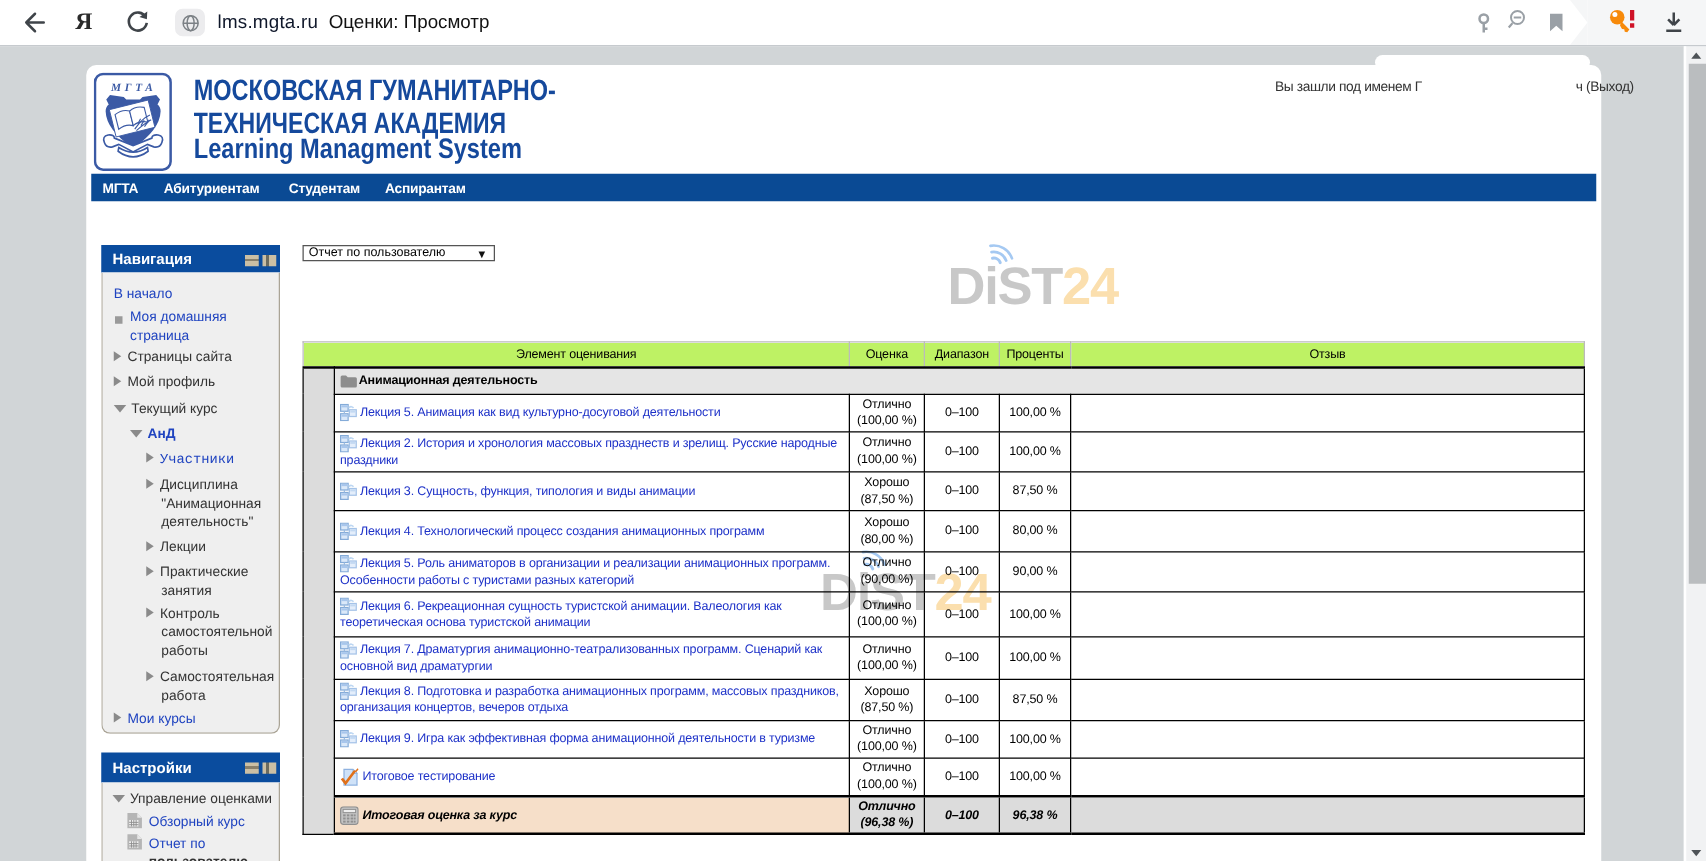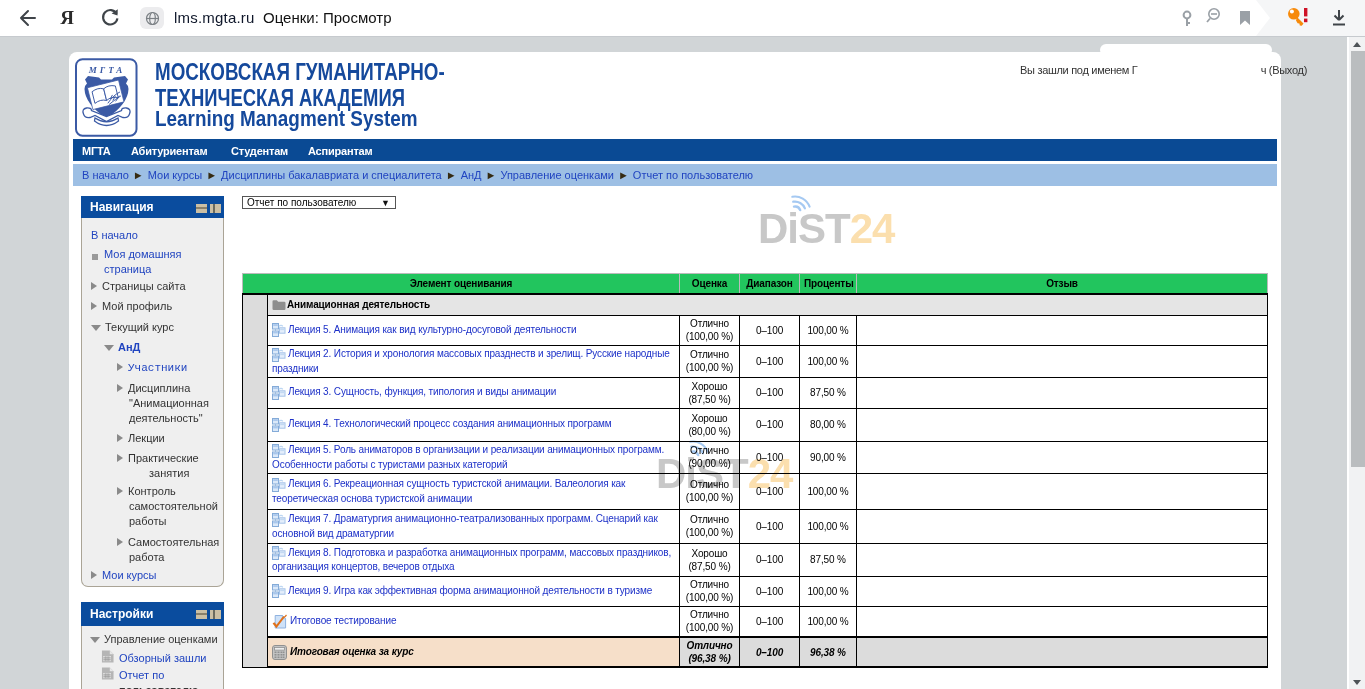--- a/index.html
+++ b/index.html
@@ -60,21 +60,21 @@
 #mainhead{position:absolute;left:461px;top:170px;font-size:16px;letter-spacing:0.5px;font-weight:bold;color:#111;}
 
 .wm{position:absolute;font-weight:bold;font-size:42px;letter-spacing:-1px;mix-blend-mode:multiply;pointer-events:none;}
 .wm .g{color:#c8c8c8;}
 .wm .o{color:#fbdfae;}
 .wm svg{position:absolute;}
 
 #gtable{position:absolute;left:173px;top:221px;}
 table.grades{border-collapse:collapse;table-layout:fixed;width:1025px;font-size:10px;letter-spacing:-0.13px;line-height:13px;}
 table.grades td,table.grades th{border:1px solid #000;padding:1px 4px;vertical-align:middle;overflow:hidden;}
-tr.hdr th{background:#22c55e;border:1px solid #bbb;border-bottom:2.5px solid #000;font-weight:bold;color:#000;height:17px;}
+tr.hdr th{background:#bef264;border:1px solid #bbb;border-bottom:2.5px solid #000;font-weight:normal;color:#000;height:17px;}
 td.lvl{background:#dcdcdc;border-bottom:2px solid #000;}
 td.cat{background:#e5e5e5;font-weight:bold;border-bottom:2px solid #000;}
 td.item{text-align:left;line-height:13px;padding:1px 2px;}
 td.c{text-align:center;color:#000;white-space:nowrap;padding:1px 0;}
 tr.tot td{background:#dcdcdc;font-weight:bold;font-style:italic;border-top:2.5px solid #000;border-bottom:2px solid #000;}
 tr.tot td.cat2{background:#f6dfc9;}
 table.grades a{color:#1d31c8;text-decoration:none;}
 .micon{display:inline-block;vertical-align:middle;margin-right:1px;}
 </style>
 </head>
@@ -151,61 +151,56 @@
     <div id="loggedin">
         <span style="float:left">Вы зашли под именем Г</span>
         <span style="float:right">ч (Выход)</span>
       </div>
     <div id="navbar">
       <span style="left:9px">МГТА</span>
       <span style="left:58px">Абитуриентам</span>
       <span style="left:158px">Студентам</span>
       <span style="left:235px">Аспирантам</span>
     </div>
-    <div id="crumb">
-        <div class="in">
-      <a>В начало</a><span class="sep">►</span><a>Мои курсы</a><span class="sep">►</span><a>Дисциплины бакалавриата и специалитета</a><span class="sep">►</span><a>АнД</a><span class="sep">►</span><a>Управление оценками</a><span class="sep">►</span><a>Отчет по пользователю</a>
-    </div>
-      </div>
 
     <div class="block" id="blk-nav">
       <div class="bhead">Навигация<span class="bico i1"></span><span class="bico i2"></span></div>
       <div class="bbody" id="navbody" style="position:relative;">
         <div style="position:absolute;left:9px;top:10px;"><a>В начало</a></div>
         <div style="position:absolute;left:10px;top:31px;"><span class="sqb"></span></div>
         <div style="position:absolute;left:22px;top:29px;"><a>Моя домашняя<br>страница</a></div>
         <div style="position:absolute;left:9px;top:61px;"><span class="tri"></span>Страницы сайта</div>
         <div style="position:absolute;left:9px;top:81px;"><span class="tri"></span>Мой профиль</div>
         <div style="position:absolute;left:9px;top:102px;"><span class="trid" style="margin-top:3px;"></span>Текущий курс</div>
         <div style="position:absolute;left:22px;top:122px;"><span class="trid" style="margin-top:3px;"></span><a style="font-weight:bold;">АнД</a></div>
         <div style="position:absolute;left:35px;top:143px;font-family:Liberation Mono, monospace;"><span class="tri"></span><a>Участники</a></div>
         <div style="position:absolute;left:35px;top:163px;"><span class="tri"></span>Дисциплина</div>
         <div style="position:absolute;left:47px;top:178px;">"Анимационная<br>деятельность"</div>
         <div style="position:absolute;left:35px;top:213px;"><span class="tri"></span>Лекции</div>
         <div style="position:absolute;left:35px;top:233px;"><span class="tri"></span>Практические</div>
-        <div style="position:absolute;left:47px;top:248px;margin-left:20px;">занятия</div>
+        <div style="position:absolute;left:47px;top:248px;">занятия</div>
         <div style="position:absolute;left:35px;top:266px;"><span class="tri"></span>Контроль</div>
         <div style="position:absolute;left:47px;top:281px;">самостоятельной<br>работы</div>
         <div style="position:absolute;left:35px;top:317px;"><span class="tri"></span>Самостоятельная</div>
         <div style="position:absolute;left:47px;top:332px;">работа</div>
         <div style="position:absolute;left:9px;top:350px;"><span class="tri"></span><a>Мои курсы</a></div>
       </div>
     </div>
 
     <div class="block" id="blk-set">
       <div class="bhead">Настройки<span class="bico i1"></span><span class="bico i2"></span></div>
       <div class="bbody" id="setbody" style="position:relative;">
         <div style="position:absolute;left:8px;top:6px;"><span class="trid" style="margin-top:3px;"></span>Управление оценками</div>
         <div style="position:absolute;left:19px;top:24px;"><svg width="13" height="13" viewBox="0 0 14 14">
               <path d="M1 0.5 H9.5 L13.5 4.5 V13.5 H1 Z" fill="#b5b5b5"></path>
               <path d="M9.5 0.5 L13.5 4.5 H9.5 Z" fill="#e6e6e6"></path>
               <rect x="2.5" y="6.5" width="8" height="5.5" fill="#f0f0f0"></rect>
               <path d="M2.5 8.5 H10.5 M2.5 10.5 H10.5 M4.5 6.5 V12 M6.5 6.5 V12 M8.5 6.5 V12" stroke="#8e8e8e" stroke-width="0.8"></path>
             </svg></div>
-        <div style="position:absolute;left:37px;top:25px;"><a>Обзорный зашли</a></div>
+        <div style="position:absolute;left:37px;top:25px;"><a>Обзорный курс</a></div>
         <div style="position:absolute;left:19px;top:41px;"><svg width="13" height="13" viewBox="0 0 14 14">
               <path d="M1 0.5 H9.5 L13.5 4.5 V13.5 H1 Z" fill="#b5b5b5"></path>
               <path d="M9.5 0.5 L13.5 4.5 H9.5 Z" fill="#e6e6e6"></path>
               <rect x="2.5" y="6.5" width="8" height="5.5" fill="#f0f0f0"></rect>
               <path d="M2.5 8.5 H10.5 M2.5 10.5 H10.5 M4.5 6.5 V12 M6.5 6.5 V12 M8.5 6.5 V12" stroke="#8e8e8e" stroke-width="0.8"></path>
             </svg></div>
         <div style="position:absolute;left:37px;top:42px;"><a>Отчет по</a></div>
         <div style="position:absolute;left:37px;top:57px;font-weight:bold;color:#333;">пользователю</div>
       </div>
     </div>

